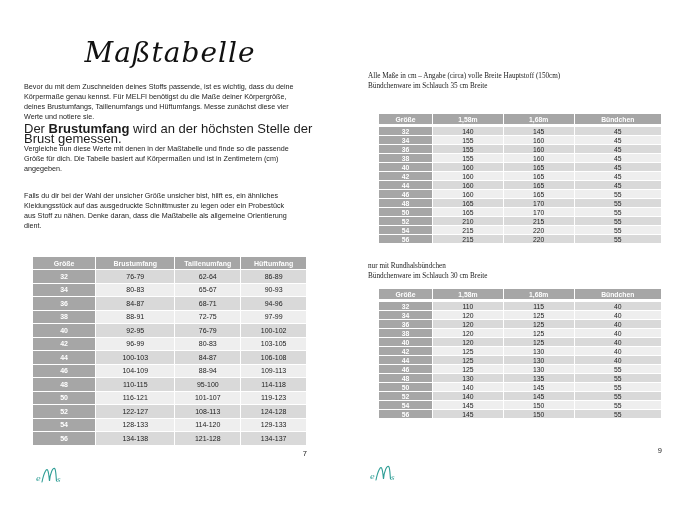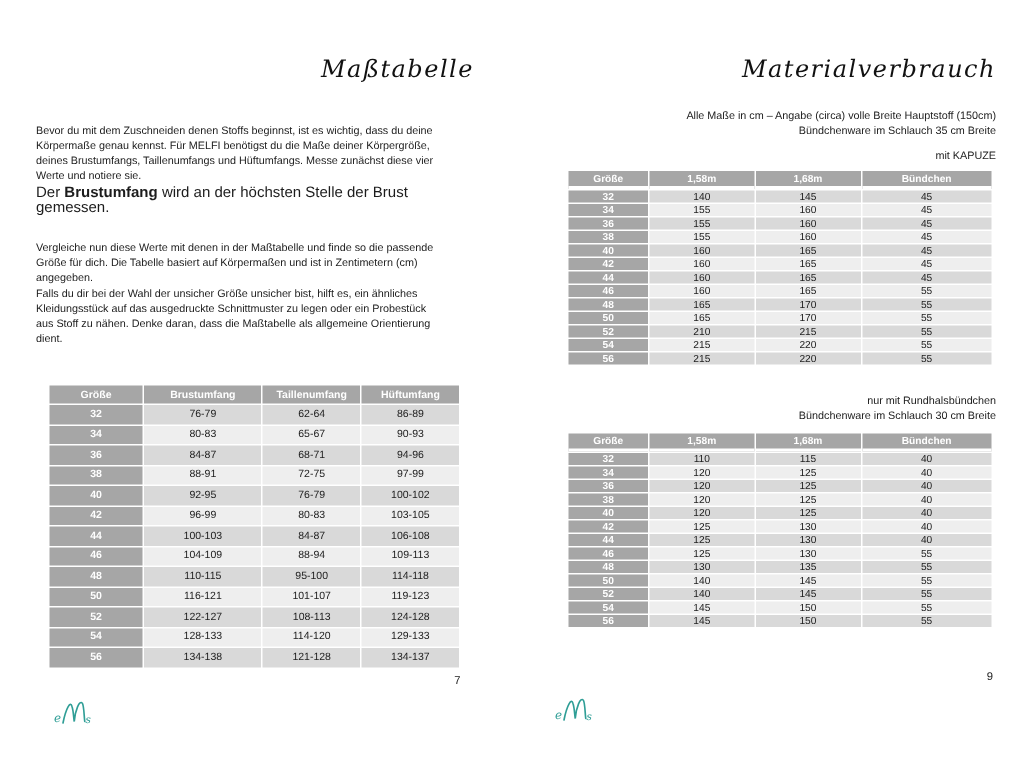--- a/index.html
+++ b/index.html
@@ -1,27 +1,27 @@
 <!DOCTYPE html>
 <html><head>
 <meta charset="utf-8">
 <style>
   html,body{margin:0;padding:0;background:#ffffff;}
   .sheet{position:relative;width:680px;height:510px;background:#ffffff;overflow:hidden;
          font-family:"Liberation Sans",sans-serif;color:#1c1c1c;}
   .page{position:absolute;top:0;height:510px;}
   .page-left{left:24px;width:292px;}
   .page-right{left:368px;width:296px;}
-  .page-title{position:absolute;width:100%;text-align:right;
+  .page-title{position:absolute;width:100%;text-align:center;
               font-family:"DejaVu Serif",serif;font-style:italic;font-weight:500;
-              font-size:16px;letter-spacing:1px;color:#111;}
+              font-size:28px;letter-spacing:1px;color:#111;}
   .body-text{position:absolute;font-size:7.2px;line-height:9.9px;white-space:pre-line;width:100%;}
-  .centered{text-align:right;}
+  .centered{text-align:left;font-family:Liberation Serif, serif;}
   .bold{font-weight:bold;}
-  .meas-line{font-size:10px;line-height:9.9px;}
+  .meas-line{font-size:13px;line-height:9.9px;}
   table{border-collapse:separate;border-spacing:1px;table-layout:fixed;}
   .mtable{position:absolute;top:256px;left:8px;width:275px;font-size:7px;}
   .vtable{width:284px;font-size:6.8px;position:absolute;left:10px;}
   .vtable1{top:113px;}
   .vtable2{top:288px;}
   table th,table td{padding:0;text-align:center;vertical-align:middle;overflow:hidden;}
   table thead th{background:#a6a6a6;color:#ffffff;font-weight:bold;}
   table tbody th{background:#a6a6a6;color:#ffffff;font-weight:bold;}
   .mtable thead th{height:12px;}
   .mtable tbody th,.mtable tbody td{height:12.5px;}
@@ -41,30 +41,30 @@
   .logo{position:absolute;}
 </style>
 </head>
 <body>
 
 <div class="sheet">
 
   <div class="page page-left">
     <div class="page-title" style="top:36px;">Maßtabelle</div>
 
-    <div class="body-text" style="top:82px;">Bevor du mit dem Zuschneiden denen Stoffs beginnst, ist es wichtig, dass du deine
+    <div class="body-text" style="top:82px;">Bevor du mit dem Zuschneiden deines Stoffs passende, ist es wichtig, dass du deine
 Körpermaße genau kennst. Für MELFI benötigst du die Maße deiner Körpergröße,
 deines Brustumfangs, Taillenumfangs und Hüftumfangs. Messe zunächst diese vier
 Werte und notiere sie.</div>
 
     <div class="body-text" style="top:124px;white-space:normal;">
       <div class="meas-line"><span>Der </span><span class="bold">Brustumfang</span><span> wird an der höchsten Stelle der Brust gemessen.</span></div>
     </div>
 
-    <div class="body-text" style="top:160px;">Vergleiche nun diese Werte mit denen in der Maßtabelle und finde so die passende
+    <div class="body-text" style="top:144px;">Vergleiche nun diese Werte mit denen in der Maßtabelle und finde so die passende
 Größe für dich. Die Tabelle basiert auf Körpermaßen und ist in Zentimetern (cm)
 angegeben.</div>
 
     <div class="body-text" style="top:191px;">Falls du dir bei der Wahl der unsicher Größe unsicher bist, hilft es, ein ähnliches
 Kleidungsstück auf das ausgedruckte Schnittmuster zu legen oder ein Probestück
 aus Stoff zu nähen. Denke daran, dass die Maßtabelle als allgemeine Orientierung
 dient.</div>
 
 
     <table class="mtable">
@@ -163,26 +163,24 @@
     <div class="logo" style="top:464px;left:12px;">
       <svg width="28" height="22" viewBox="0 0 28 22">
         <text x="0" y="17" font-size="8" fill="#2f9e96" font-style="italic" font-family="DejaVu Serif,serif">e</text>
         <path d="M6,18 C8,8 11,3 12,7 C13,10 13,14 13.5,17 C14,10 17,2 19,5 C20,7 20,13 20.5,17" stroke="#2f9e96" fill="none" stroke-width="1.1" stroke-linecap="round"></path>
         <text x="21" y="18" font-size="7" fill="#2f9e96" font-style="italic" font-family="DejaVu Serif,serif">s</text>
       </svg>
     </div>
   </div>
 
   <div class="page page-right">
-    <div class="page-title" style="top:36px;">Materialverbrauch</div>
 
     <div class="body-text centered" style="top:72px;">Alle Maße in cm – Angabe (circa) volle Breite Hauptstoff (150cm)
 Bündchenware im Schlauch 35 cm Breite</div>
 
-    <div class="body-text centered" style="top:99px;">mit KAPUZE</div>
 
     <table class="vtable vtable1">
         <thead>
           <tr>
             <th>Größe</th>
             <th>1,58m</th>
             <th>1,68m</th>
             <th>Bündchen</th>
           </tr>
         </thead>

